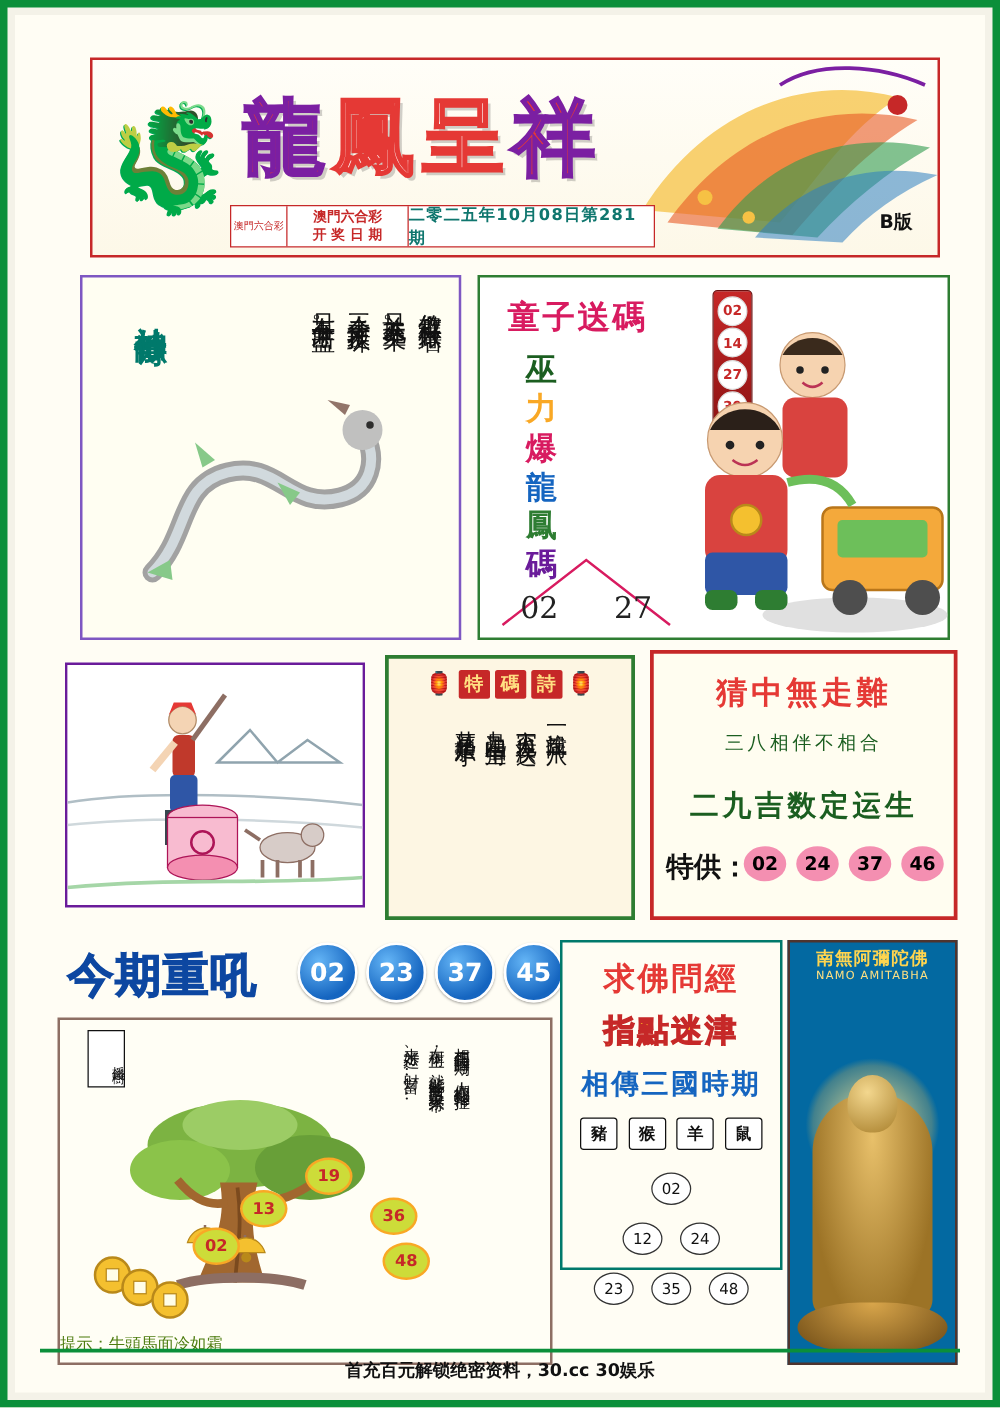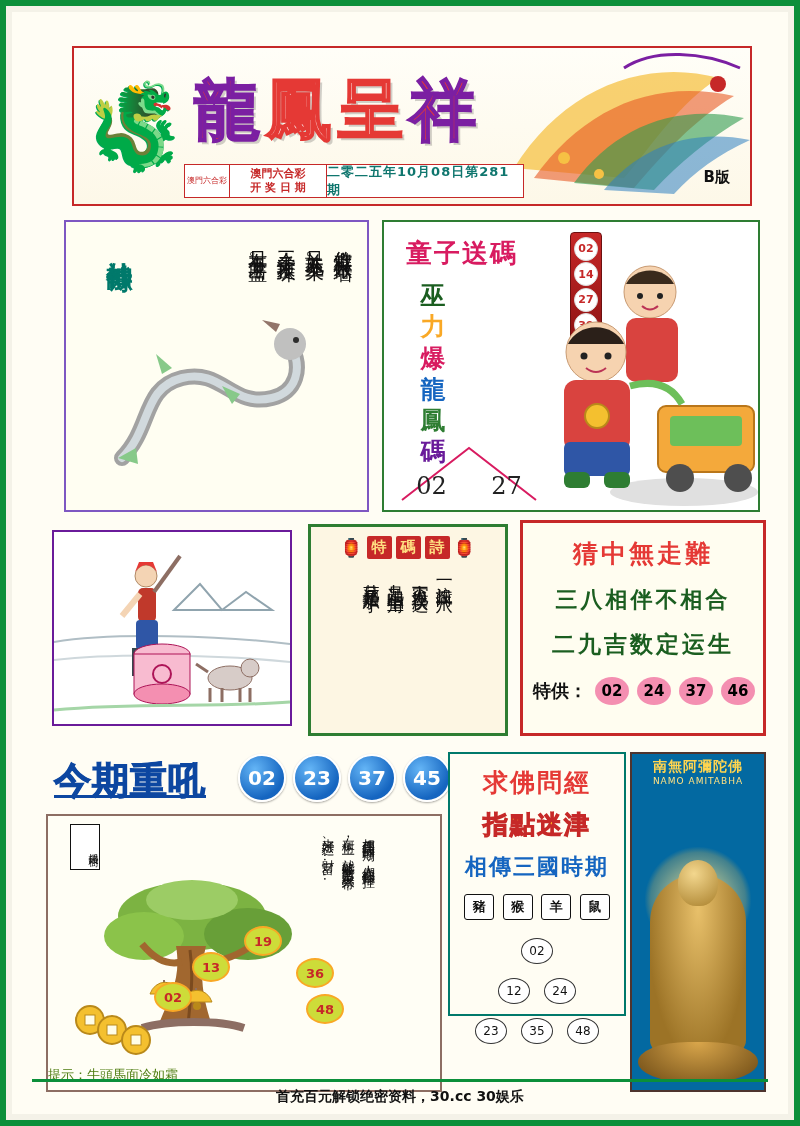--- a/index.html
+++ b/index.html
@@ -176,49 +176,49 @@
     border:3px solid #c62828;background:#fffdf0;
   }
   .p-guess .g1{
     position:absolute;left:0;right:0;top:14px;text-align:center;
     font-family:"DejaVu Serif","Liberation Serif",serif;
     font-size:25px;font-weight:bold;color:#e53935;letter-spacing:3px;
   }
   .p-guess .g2{
     position:absolute;left:0;right:0;top:62px;text-align:center;
     font-family:"DejaVu Serif","Liberation Serif",serif;
-    font-size:22px;font-weight:bold;color:#1b5e20;letter-spacing:3px;
+    font-size:15px;font-weight:normal;color:#1b5e20;letter-spacing:3px;
   }
   .p-guess .g3{
     position:absolute;left:0;right:0;top:106px;text-align:center;
     font-family:"DejaVu Serif","Liberation Serif",serif;
     font-size:23px;font-weight:bold;color:#1b5e20;letter-spacing:3px;
   }
   .p-guess .glbl{
     position:absolute;left:10px;top:156px;
     font-family:"DejaVu Serif","Liberation Serif",serif;
-    font-size:18px;font-weight:bold;color:#111;
+    font-size:22px;font-weight:bold;color:#111;
   }
   .p-guess .gballs{
     position:absolute;left:72px;top:154px;display:flex;gap:8px;
   }
   .pinkball{
     width:34px;height:28px;border-radius:50%;
     background:#f48fb1;color:#000;font-size:15px;font-weight:bold;
     display:flex;align-items:center;justify-content:center;
   }
 
   
   .p-jinqi{
     left:34px;top:740px;width:396px;height:60px;
   }
   .jq-txt{
     position:absolute;left:8px;top:4px;
     font-family:"DejaVu Serif","Liberation Serif",serif;
-    font-size:37px;font-weight:bold;color:#0d47a1;letter-spacing:1px;text-decoration:underline;
+    font-size:37px;font-weight:bold;color:#0d47a1;letter-spacing:1px;
     -webkit-text-stroke:1px #0d47a1;
   }
   .jq-balls{position:absolute;left:192px;top:2px;display:flex;gap:7px;}
   .blueball{
     width:44px;height:44px;border-radius:50%;
     background:radial-gradient(circle at 34% 30%,#64b5f6,#1565c0 70%);
     color:#fff;font-size:20px;font-weight:bold;
     display:flex;align-items:center;justify-content:center;
     border:2px solid #fff;box-shadow:0 1px 2px rgba(0,0,0,.35);
   }

